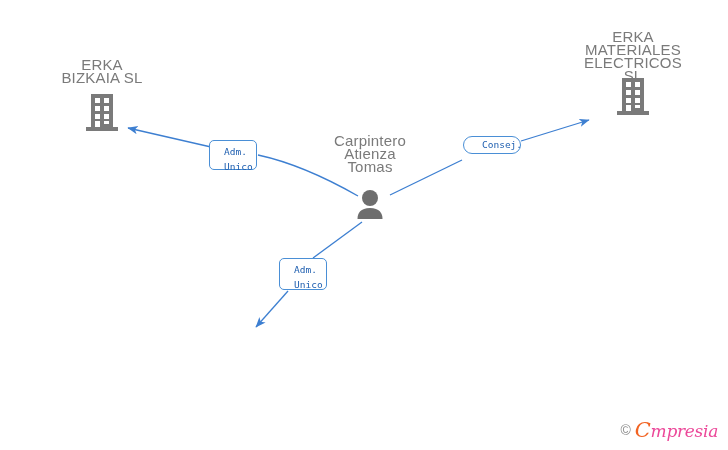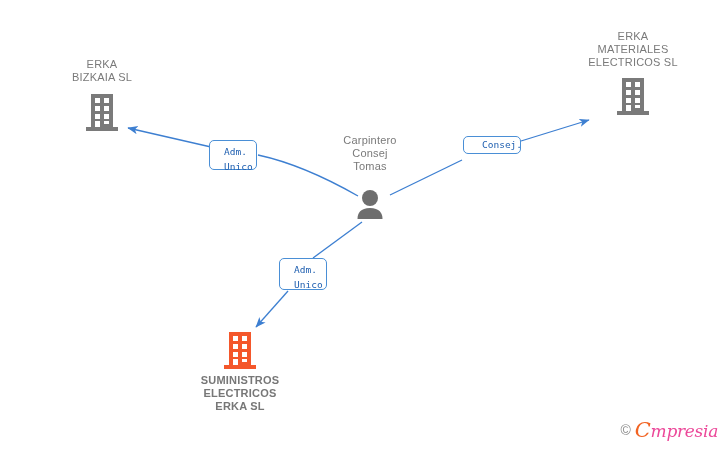--- a/index.html
+++ b/index.html
@@ -22,21 +22,21 @@
     width: 728px;
     height: 450px;
   }
   .node {
     position: absolute;
   }
   .node-label {
     position: absolute;
     text-align: center;
     color: #7a7a7a;
-    font-size: 11px;
+    font-size: 15px;
     line-height: 13px;
     letter-spacing: 0.2px;
     white-space: pre-line;
     font-family: "Liberation Sans", sans-serif;
   }
   .node-label.bold {
     font-weight: bold;
     color: #777777;
   }
   .icon-building, .icon-person {
@@ -136,50 +136,33 @@
       <rect x="18" y="12" width="5" height="5" fill="#ffffff"></rect>
       <rect x="9" y="20" width="5" height="5" fill="#ffffff"></rect>
       <rect x="18" y="20" width="5" height="5" fill="#ffffff"></rect>
       <rect x="9" y="27" width="5" height="6" fill="#ffffff"></rect>
       <rect x="18" y="27" width="5" height="3" fill="#ffffff"></rect>
     </svg>
   </div>
 
   <div class="node" style="left:315px; top:134px; width:110px; height:90px;">
     <div class="node-label" style="left:0; top:0; width:110px;">Carpintero
-Consej
+Atienza
 Tomas</div>
     <svg class="icon-person" style="left:41px; top:56px;" width="28" height="29" viewBox="0 0 28 29" xmlns="http://www.w3.org/2000/svg">
       <circle cx="14" cy="8" r="8" fill="#6e6e6e"></circle>
       <path d="M14,18 C4.5,18 1.5,23 1.5,29 L26.5,29 C26.5,23 23.5,18 14,18 Z" fill="#6e6e6e"></path>
     </svg>
   </div>
 
-  <div class="node" style="left:185px; top:332px; width:110px; height:92px;">
-    <svg class="icon-building" style="left:39px; top:0;" width="32" height="38" viewBox="0 0 32 38" xmlns="http://www.w3.org/2000/svg">
-      <rect x="5" y="0" width="22" height="33" fill="#f4572b"></rect>
-      <rect x="0" y="33" width="32" height="4" fill="#f4572b"></rect>
-      <rect x="9" y="4" width="5" height="5" fill="#ffffff"></rect>
-      <rect x="18" y="4" width="5" height="5" fill="#ffffff"></rect>
-      <rect x="9" y="12" width="5" height="5" fill="#ffffff"></rect>
-      <rect x="18" y="12" width="5" height="5" fill="#ffffff"></rect>
-      <rect x="9" y="20" width="5" height="5" fill="#ffffff"></rect>
-      <rect x="18" y="20" width="5" height="5" fill="#ffffff"></rect>
-      <rect x="9" y="27" width="5" height="6" fill="#ffffff"></rect>
-      <rect x="18" y="27" width="5" height="3" fill="#ffffff"></rect>
-    </svg>
-    <div class="node-label bold" style="left:0; top:42px; width:110px;">SUMINISTROS
-ELECTRICOS
-ERKA SL</div>
-  </div>
 
   <div class="edge-label" style="left:209px; top:140px; width:48px; height:30px;">Adm.
 Unico</div>
 
-  <div class="edge-label" style="left:463px; top:136px; width:58px; height:18px; line-height:12px; padding:2px 18px;">Consej.</div>
+  <div class="edge-label" style="left:463px; top:136px; width:58px; height:18px; line-height:12px; padding:2px 18px;border-radius:9px;">Consej.</div>
 
   <div class="edge-label" style="left:279px; top:258px; width:48px; height:32px;">Adm.
 Unico</div>
 
   <div id="watermark">
     <span class="wm-copy">©</span>
     <span class="wm-brand"><span class="wm-c">C</span><span class="wm-rest">mpresia</span></span>
   </div>
 
 </div>

